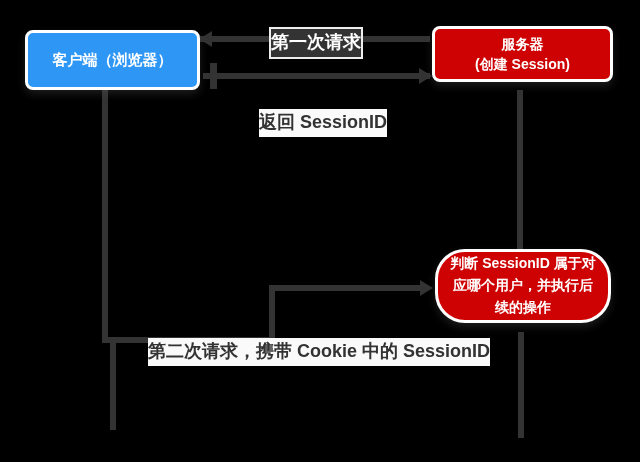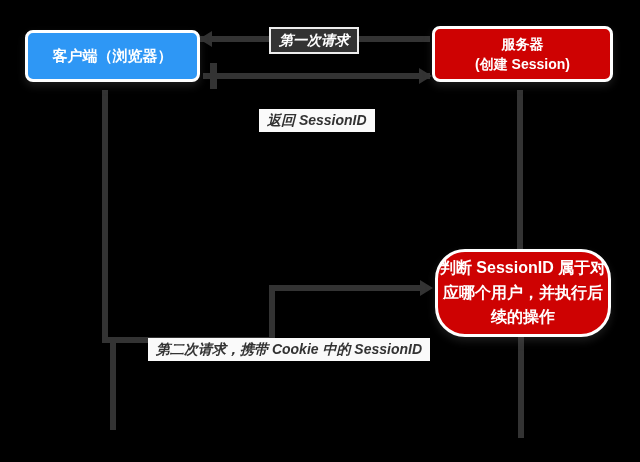--- a/index.html
+++ b/index.html
@@ -10,23 +10,23 @@
   }
   
   .node{
     position:absolute;display:flex;align-items:center;justify-content:center;
     border:3px solid #fff;border-radius:8px;
     color:#fff;font-weight:bold;text-align:center;
     white-space:pre-line;line-height:1.45;
     box-shadow:0 4px 8px rgba(80,80,80,.35);
     box-sizing:border-box;
   }
-  .node-client{left:25px;top:30px;width:175px;height:52px;background:var(--client-blue,#2E97F5);font-size:15px;}
+  .node-client{left:25px;top:30px;width:175px;height:60px;background:var(--client-blue,#2E97F5);font-size:15px;}
   .node-server{left:432px;top:26px;width:181px;height:56px;background:var(--node-red,#CE0202);font-size:14px;}
-  .node-process{left:435px;top:249px;width:176px;height:88px;background:var(--node-red,#CE0202);font-size:16px;line-height:1.55;border-radius:30px;}
+  .node-process{left:435px;top:249px;width:176px;height:74px;background:var(--node-red,#CE0202);font-size:14px;line-height:1.55;border-radius:30px;}
   
   .edge{position:absolute;background:var(--edge,#333);}
   .e1{left:200px;top:36px;width:230px;height:6px;}
   .e2{left:203px;top:73px;width:227px;height:6px;}
   .e3{left:517px;top:90px;width:6px;height:159px;}
   .e4a{left:102px;top:90px;width:6px;height:253px;}
   .e4b{left:102px;top:337px;width:173px;height:6px;}
   .e4c{left:269px;top:285px;width:6px;height:58px;}
   .e4d{left:269px;top:285px;width:152px;height:6px;}
   .e5{left:110px;top:341px;width:6px;height:89px;}
@@ -35,22 +35,22 @@
   .arrow{position:absolute;width:0;height:0;}
   .arrow-left{border-top:8px solid transparent;border-bottom:8px solid transparent;border-right:13px solid var(--edge,#333);}
   .arrow-right{border-top:8px solid transparent;border-bottom:8px solid transparent;border-left:13px solid var(--edge,#333);}
   .a1{left:199px;top:31px;}
   .a2{left:419px;top:68px;}
   .a3{left:420px;top:280px;}
   
   .cross-bar{position:absolute;left:210px;top:63px;width:7px;height:26px;background:var(--edge,#333);}
   
   .elabel{
-    position:absolute;font-size:14px;font-weight:bold;
-    padding:3px 8px;white-space:nowrap;line-height:1.2;font-style:italic;
+    position:absolute;font-size:18px;font-weight:bold;
+    padding:3px 0;white-space:nowrap;line-height:1.2;
   }
   .elabel-dark{background:var(--edge,#333);color:#fff;border:2px solid #ededed;}
   .elabel-light{background:var(--chip,#fafafa);color:var(--edge,#333);margin-top:46px;}
   .l1{left:269px;top:27px;}
   .l2{left:259px;top:63px;}
   .l3{left:148px;top:292px;}
 </style>
 </head>
 <body>
 

